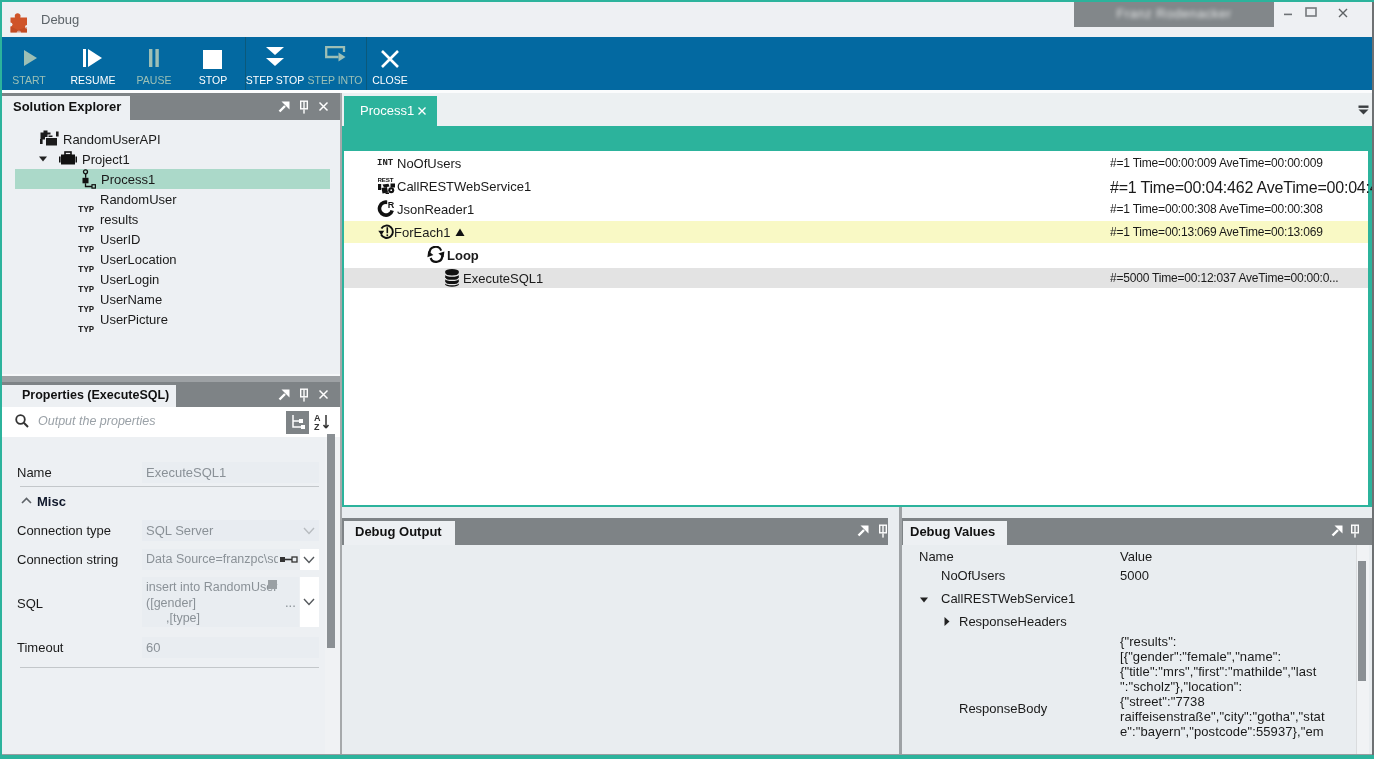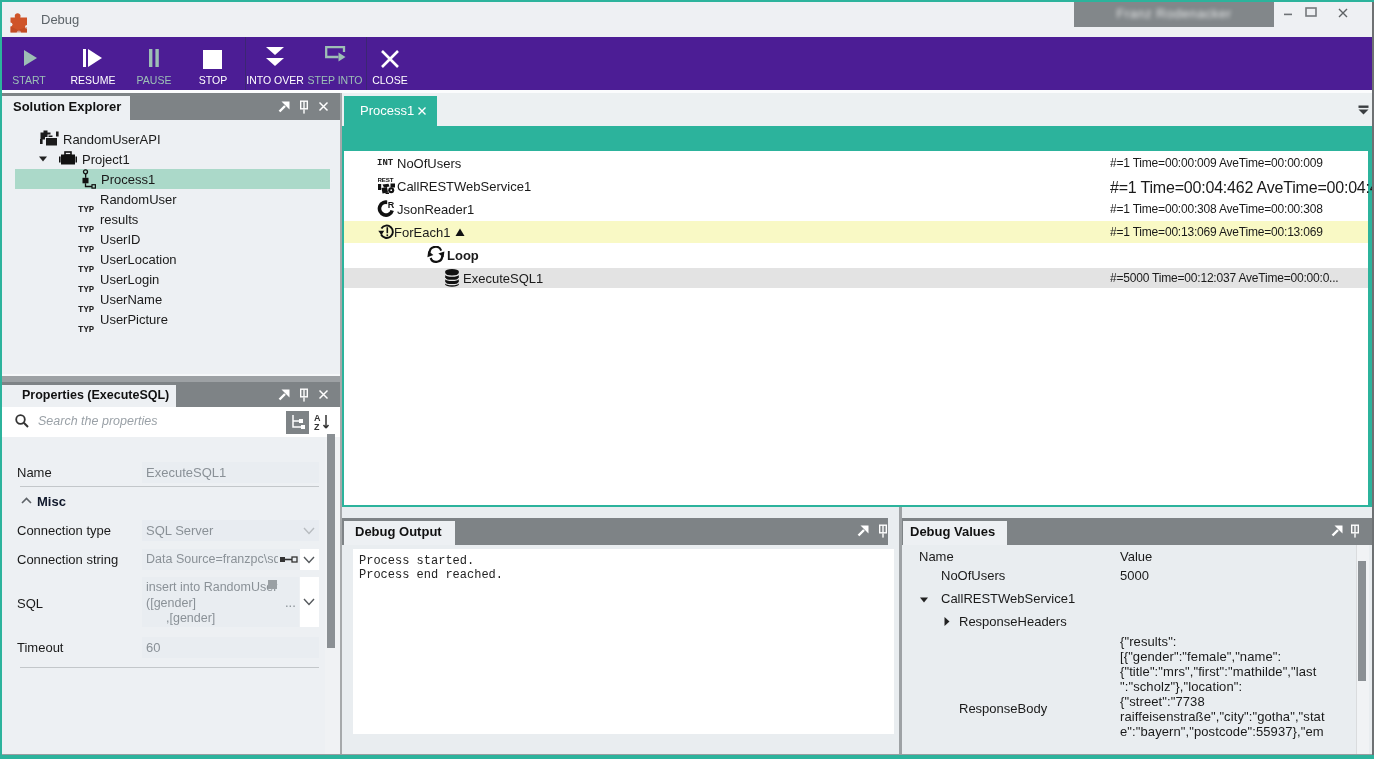--- a/index.html
+++ b/index.html
@@ -1,20 +1,20 @@
 <!DOCTYPE html>
 <html><head>
 <meta charset="utf-8">
 <style>
   html,body{margin:0;padding:0;}
   body{width:1374px;height:759px;overflow:hidden;font-family:"Liberation Sans",sans-serif;}
   .win{position:absolute;left:0;top:0;width:1374px;height:759px;background:#2cb39c;}
   .abs{position:absolute;}
   .titlebar{left:2px;top:2px;width:1370px;height:35px;background:#eef0f3;}
-  .toolbar{left:2px;top:37px;width:1370px;height:53px;background:#4c1d95;}
+  .toolbar{left:2px;top:37px;width:1370px;height:53px;background:#0369a1;}
   .whiteline{left:2px;top:90px;width:1370px;height:3px;background:#fbfcfd;}
   .leftcol{left:2px;top:93px;width:338px;height:663px;background:#edf0f3;}
   .coldiv{left:340px;top:93px;width:2px;height:663px;background:#a6a9ab;}
   .maincol{left:342px;top:93px;width:1030px;height:663px;background:#e9edf0;}
   .hdrbar{background:#7e8386;}
   .hdrtab{background:#edf0f3;color:#111;font-weight:bold;font-size:13px;white-space:nowrap;}
   .tb-btn{position:absolute;top:0;height:53px;text-align:center;color:#fff;font-size:10.5px;}
   .tb-btn.dis{color:#9cc0b6;}
   .tb-lbl{position:absolute;left:50%;transform:translateX(-50%);bottom:4px;white-space:nowrap;}
   .sep{position:absolute;top:0;width:1px;height:53px;background:rgba(30,60,52,.35);}
@@ -79,21 +79,21 @@
           <rect x="0" y="0" width="19" height="19" fill="#fff"></rect>
         </svg>
       <div class="tb-lbl">STOP</div>
     </div>
     <div class="sep" style="left:243px;"></div>
     <div class="tb-btn" style="left:244px;width:58px;">
       <svg class="abs" style="left:18px;top:9px" width="22" height="24" viewBox="0 0 22 24">
           <path fill="#fff" d="M2 1 H20 L11 9 Z"></path>
           <path fill="#fff" d="M2 12 H20 L11 20 Z"></path>
         </svg>
-      <div class="tb-lbl">INTO OVER</div>
+      <div class="tb-lbl">STEP STOP</div>
     </div>
     <div class="tb-btn dis" style="left:306px;width:54px;">
       <svg class="abs" style="left:17px;top:9px" width="22" height="16" viewBox="0 0 22 16">
           <path fill="none" stroke="#9dbfb5" stroke-width="2.3" d="M19 6 V1.2 H1.2 V11 H13.5"></path>
           <path fill="#9dbfb5" d="M13.5 6.5 V15.5 L20.5 11 Z"></path>
         </svg>
       <div class="tb-lbl">STEP INTO</div>
     </div>
     <div class="sep" style="left:364px;"></div>
     <div class="tb-btn" style="left:365px;width:46px;">
@@ -188,21 +188,21 @@
       <rect x="5.3" y="9.4" width="1.4" height="4.2" fill="#fff"></rect>
     </svg>
   <svg class="abs" style="left:317px;top:388px" width="13" height="13" viewBox="0 0 13 13">
       <path d="M2.5 2.5 L10.5 10.5 M10.5 2.5 L2.5 10.5" stroke="#fff" stroke-width="1.5"></path>
     </svg>
   <div class="abs" style="left:2px;top:407px;width:338px;height:30px;background:#fff;"></div>
   <svg class="abs" style="left:14px;top:413px" width="16" height="16" viewBox="0 0 16 16">
       <circle cx="6.5" cy="6.5" r="4.3" fill="none" stroke="#333" stroke-width="1.8"></circle>
       <path d="M9.8 9.8 L14 14" stroke="#333" stroke-width="2"></path>
     </svg>
-  <div class="abs" style="left:38px;top:414px;font-size:12.5px;font-style:italic;color:#9aa1a7;">Search the properties</div>
+  <div class="abs" style="left:38px;top:414px;font-size:12.5px;font-style:italic;color:#9aa1a7;">Output the properties</div>
   <div class="abs" style="left:286px;top:411px;width:23px;height:23px;background:#7e8386;"></div>
   <svg class="abs" style="left:290px;top:414px" width="16" height="17" viewBox="0 0 16 17">
     <path d="M3 1 V13 H13" stroke="#fff" stroke-width="1.5" fill="none"></path>
       <path d="M3 7 H9" stroke="#fff" stroke-width="1.5"></path>
     <rect x="9" y="5" width="4" height="4" fill="#fff"></rect>
       <rect x="11" y="11" width="4" height="4" fill="#fff"></rect>
   </svg>
   <svg class="abs" style="left:313px;top:413px" width="20" height="19" viewBox="0 0 20 19">
     <text x="1" y="8" font-size="9" font-weight="bold" fill="#333" font-family="Liberation Sans">A</text>
     <text x="1" y="17" font-size="9" font-weight="bold" fill="#333" font-family="Liberation Sans">Z</text>
@@ -230,21 +230,21 @@
       <rect x="1" y="3" width="5" height="5" fill="#333"></rect>
       <rect x="13" y="3" width="5" height="5" fill="none" stroke="#333" stroke-width="1.3"></rect>
       <rect x="6" y="4.7" width="7" height="1.6" fill="#333"></rect>
     </svg>
   <div class="abs" style="left:300px;top:549px;width:19px;height:21px;background:#fff;"></div>
   <svg class="abs" style="left:303px;top:556px" width="12" height="8" viewBox="0 0 12 8">
       <path d="M1 1 L6 6.5 L11 1" stroke="#55595d" stroke-width="1.4" fill="none"></path>
     </svg>
   <div class="row" style="left:17px;top:596px;">SQL</div>
   <div class="abs" style="left:142px;top:577px;width:157px;height:50px;background:#e9edf1;"></div>
-  <div class="row gv" style="left:146px;top:580px;line-height:15.5px;font-size:12.5px;">insert into RandomUser<br>([gender]<br><span style="margin-left:20px;">,[gender]</span></div>
+  <div class="row gv" style="left:146px;top:580px;line-height:15.5px;font-size:12.5px;">insert into RandomUser<br>([gender]<br><span style="margin-left:20px;">,[type]</span></div>
   <div class="abs" style="left:268px;top:580px;width:9px;height:9px;background:#9aa0a4;"></div>
   <div class="row gv" style="left:285px;top:595px;">...</div>
   <div class="abs" style="left:300px;top:577px;width:19px;height:50px;background:#fff;"></div>
   <svg class="abs" style="left:303px;top:598px" width="12" height="8" viewBox="0 0 12 8">
       <path d="M1 1 L6 6.5 L11 1" stroke="#55595d" stroke-width="1.4" fill="none"></path>
     </svg>
   <div class="row" style="left:17px;top:640px;">Timeout</div>
   <div class="abs" style="left:142px;top:637px;width:177px;height:21px;background:#e9edf1;"></div>
   <div class="row gv" style="left:146px;top:640px;">60</div>
   <div class="abs" style="left:20px;top:667px;width:299px;height:1px;background:#c3c7ca;"></div>
@@ -328,23 +328,20 @@
   <svg class="abs" style="left:856px;top:524px" width="14" height="14" viewBox="0 0 14 14">
       <path d="M2.5 11.5 L8 6" stroke="#fff" stroke-width="2.4" fill="none"></path>
       <path fill="#fff" d="M4.5 1.5 H12.5 V9.5 Z"></path>
     </svg>
   <svg class="abs" style="left:877px;top:524px" width="12" height="14" viewBox="0 0 12 14">
       <rect x="2.7" y="1.2" width="6.6" height="7.6" fill="none" stroke="#fff" stroke-width="1.4"></rect>
       <rect x="5.3" y="1.2" width="1.4" height="7.6" fill="#fff"></rect>
       <rect x="5.3" y="9.4" width="1.4" height="4.2" fill="#fff"></rect>
     </svg>
   <div class="abs" style="left:342px;top:545px;width:557px;height:211px;background:#e9edf0;"></div>
-  <div class="abs" style="left:353px;top:549px;width:541px;height:185px;background:#fff;">
-    <div class="mono" style="margin:5px 0 0 6px;font-size:12px;line-height:14px;color:#222;">Process started.<br>Process end reached.</div>
-  </div>
   <div class="abs" style="left:899px;top:507px;width:3px;height:249px;background:#9ea2a5;"></div>
   <div class="abs hdrbar" style="left:902px;top:518px;width:470px;height:27px;"></div>
   <div class="abs hdrtab" style="left:903px;top:521px;width:104px;height:24px;">
       <div style="margin:3px 0 0 7px;">Debug Values</div>
     </div>
   <svg class="abs" style="left:1330px;top:524px" width="14" height="14" viewBox="0 0 14 14">
       <path d="M2.5 11.5 L8 6" stroke="#fff" stroke-width="2.4" fill="none"></path>
       <path fill="#fff" d="M4.5 1.5 H12.5 V9.5 Z"></path>
     </svg>
   <svg class="abs" style="left:1349px;top:524px" width="12" height="14" viewBox="0 0 12 14">

